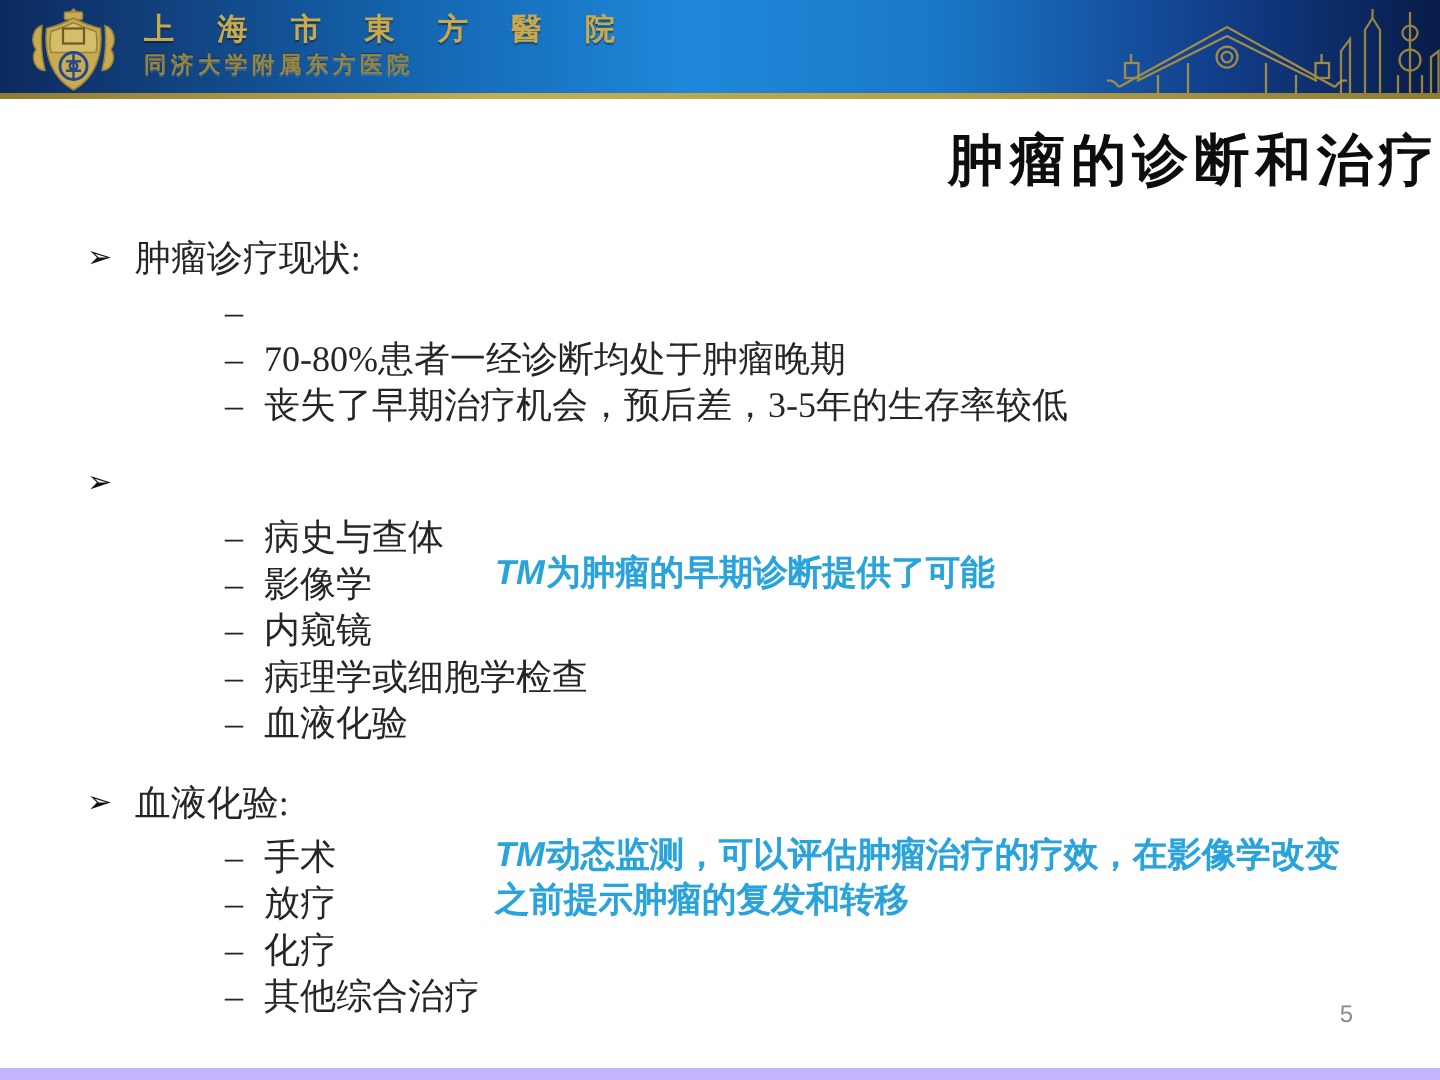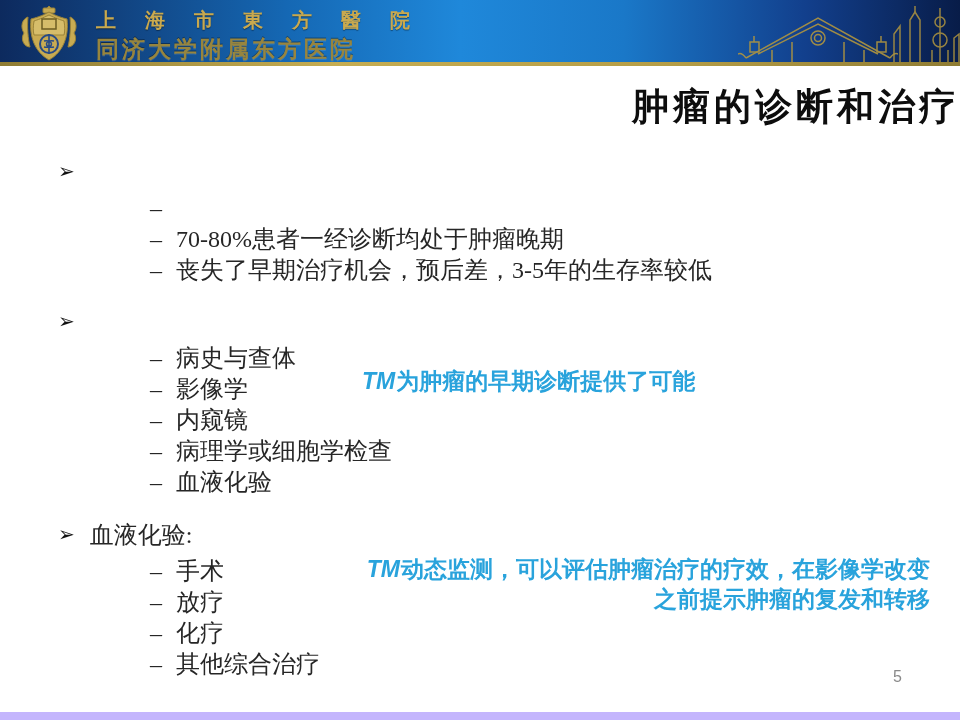--- a/index.html
+++ b/index.html
@@ -19,21 +19,21 @@
     background:linear-gradient(90deg,#8f7c33 0%,#c6ad52 35%,#b59d46 70%,#8f7c33 100%);
   }
   .crest { position:absolute; left:16px; top:3px; }
   .name-block { position:absolute; left:96px; top:8px; line-height:1.25; }
   .name-line1 {
     color:#c9a94e; font-size:20px; font-weight:bold; letter-spacing:12px;
     text-shadow:0 1px 1px rgba(0,0,0,.4); white-space:nowrap;
   }
   .name-line2 {
     color:#97853e; font-family:"Liberation Sans", sans-serif;
-    font-size:23px; font-weight:bold; letter-spacing:3px; margin-top:2px;
+    font-size:15px; font-weight:bold; letter-spacing:3px; margin-top:2px;
     text-shadow:0 1px 0 rgba(255,255,255,.12), 0 -1px 0 rgba(0,0,0,.35);
     white-space:nowrap;
   }
   .arch-deco { position:absolute; right:62px; top:12px; }
   .skyline-deco { position:absolute; right:0; top:4px; }
   
   .title {
     position:absolute; top:82px; left:0; width:100%; text-align:right;
     font-size:37px; font-weight:bold; color:#0d0d0d; letter-spacing:4px;
   }
@@ -44,22 +44,22 @@
   .bullet { font-size:20px; margin-right:15px; position:relative; top:-2px; color:#111; }
   .item { display:flex; align-items:baseline; padding-left:92px; line-height:31px; }
   .dash { margin-right:14px; }
   
   .annotation {
     position:absolute; font-family:"Liberation Sans", sans-serif;
     font-weight:bold; color:#29a3dc; font-size:23px; line-height:30px;
   }
   .ann1 { left:330px; top:366px; white-space:nowrap; }
   .ann2 { left:330px; top:554px; width:600px; }
-  .tm { font-style:italic; letter-spacing:0; margin-right:1px;margin-left:32px; }
-  .ann-line { display:block;text-align:right; }
+  .tm { font-style:italic; letter-spacing:0; margin-right:1px; }
+  .ann-line { display:block; }
   
   .page-number {
     position:absolute; right:58px; bottom:26px; color:#8a8a8a;
     font-size:16px; font-family:"Liberation Sans", sans-serif;
   }
 </style>
 </head>
 <body>
 
 <div class="slide">
@@ -116,20 +116,21 @@
     <div class="gold-line"></div>
   </div>
 
   <div class="title">肿瘤的诊断和治疗</div>
 
   <div class="content">
 
     <div class="section">
       <div class="section-heading">
         <span class="bullet">➢</span>
+        <span>肿瘤诊疗现状:</span>
       </div>
       <div class="item">
         <span class="dash">–</span>
       </div>
       <div class="item">
         <span class="dash">–</span>
         <span>70-80%患者一经诊断均处于肿瘤晚期</span>
       </div>
       <div class="item">
         <span class="dash">–</span>

